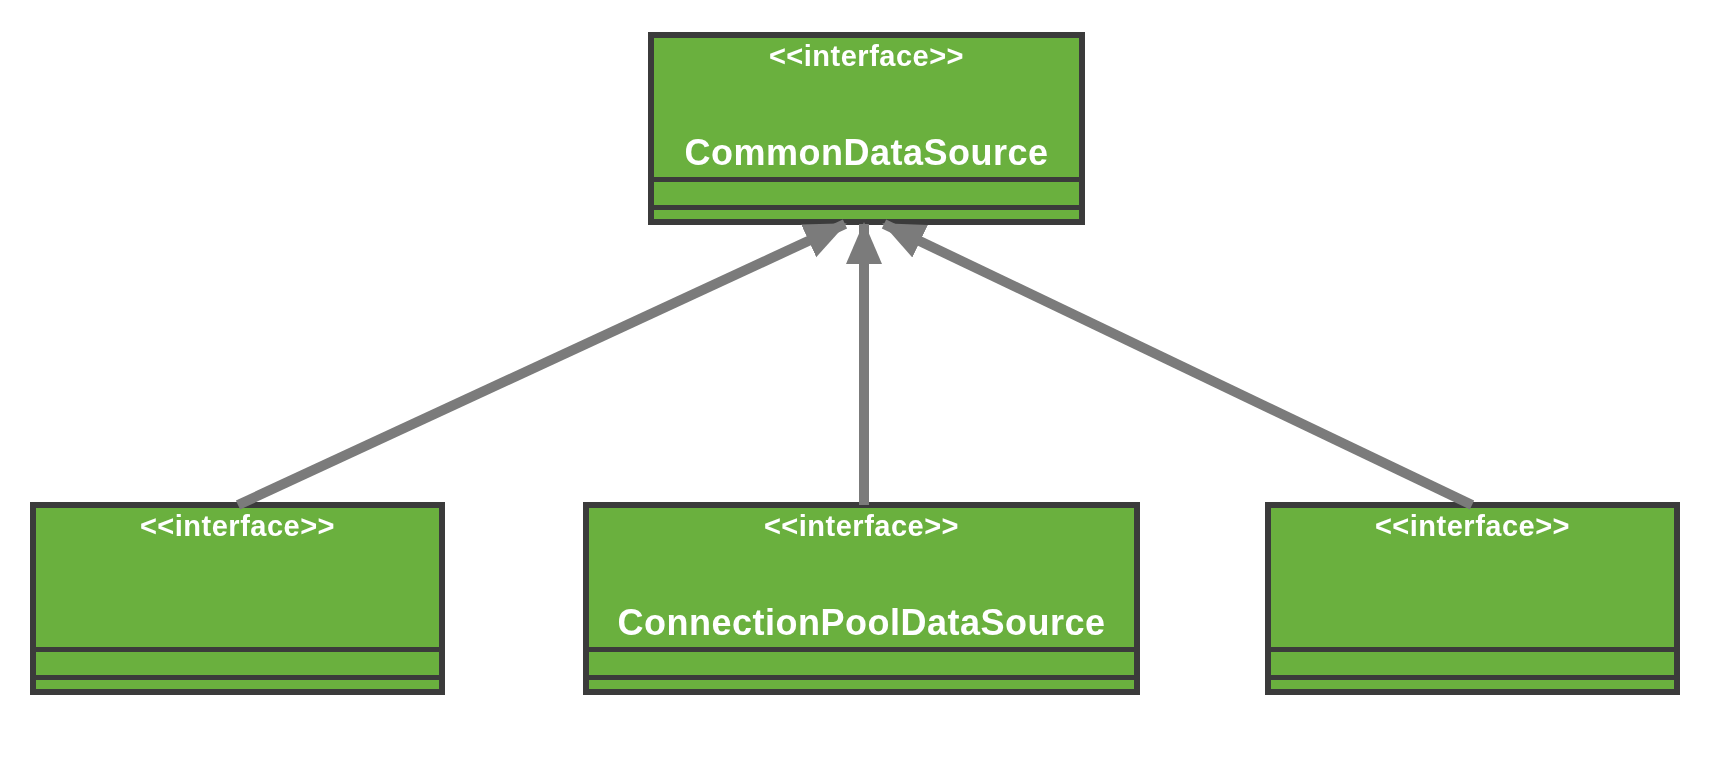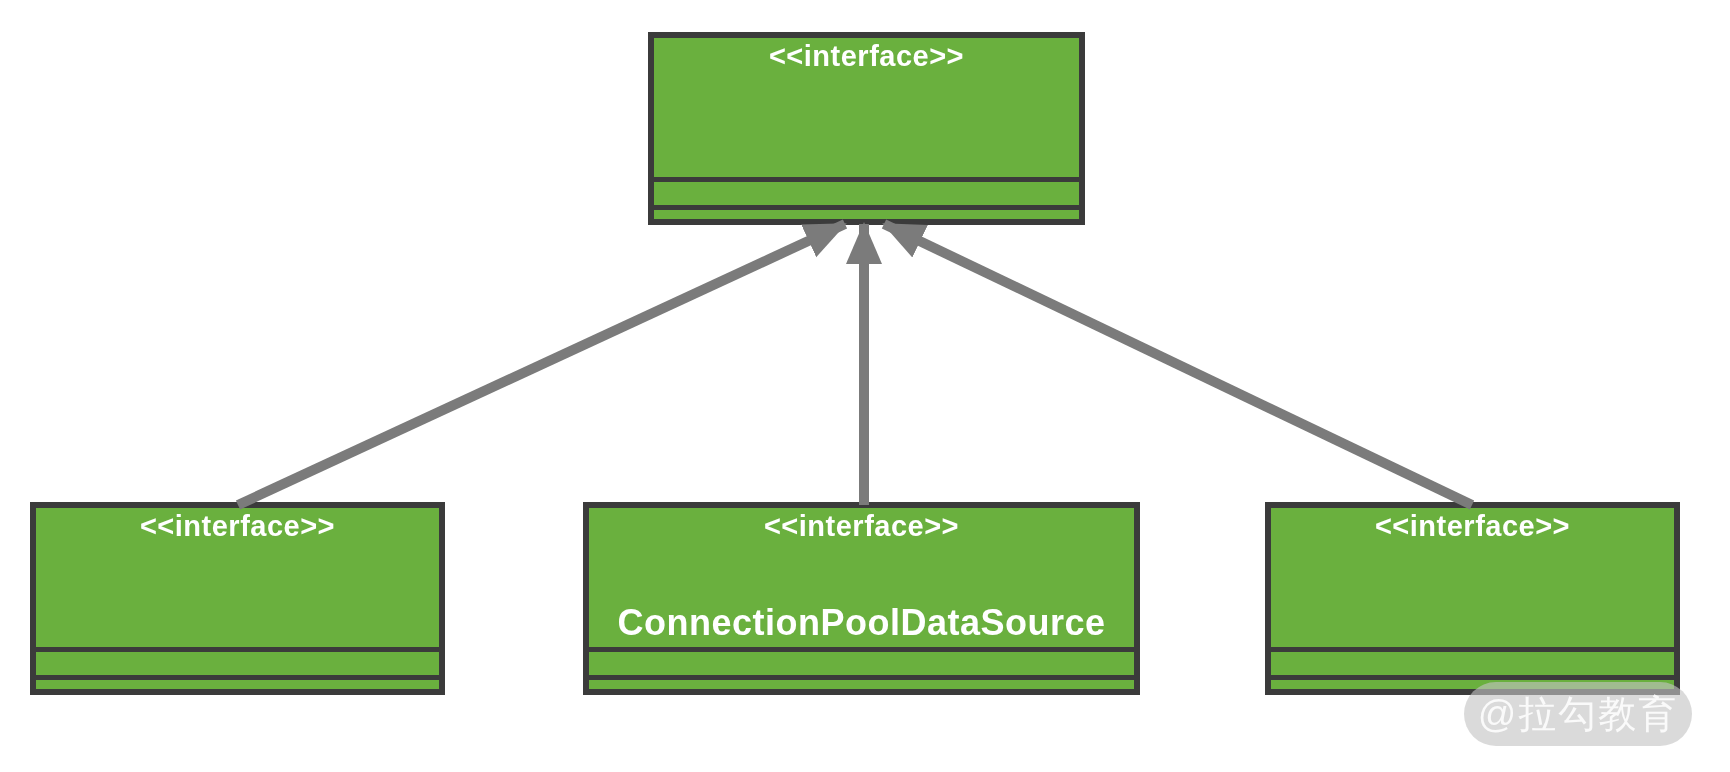--- a/index.html
+++ b/index.html
@@ -97,20 +97,21 @@
       </marker>
     </defs>
     <line x1="238" y1="505" x2="845" y2="224" marker-end="url(#arrow)"></line>
     <line x1="864" y1="505" x2="864" y2="224" marker-end="url(#arrow)"></line>
     <line x1="1472" y1="505" x2="884" y2="224" marker-end="url(#arrow)"></line>
   </svg>
 
   <div class="uml-box" id="box-common">
     <div class="uml-title">
       <div class="stereotype">&lt;&lt;interface&gt;&gt;</div>
+      <div class="classname">CommonDataSource</div>
     </div>
     <div class="uml-attrs"></div>
     <div class="uml-methods"></div>
   </div>
 
   <div class="uml-box" id="box-datasource">
     <div class="uml-title">
       <div class="stereotype">&lt;&lt;interface&gt;&gt;</div>
     </div>
     <div class="uml-attrs"></div>
@@ -127,17 +128,14 @@
   </div>
 
   <div class="uml-box" id="box-xadatasource">
     <div class="uml-title">
       <div class="stereotype">&lt;&lt;interface&gt;&gt;</div>
     </div>
     <div class="uml-attrs"></div>
     <div class="uml-methods"></div>
   </div>
 
-  <div class="watermark">
-    <span>@拉勾教育</span>
-  </div>
 
 </div>
 
 </body></html>

